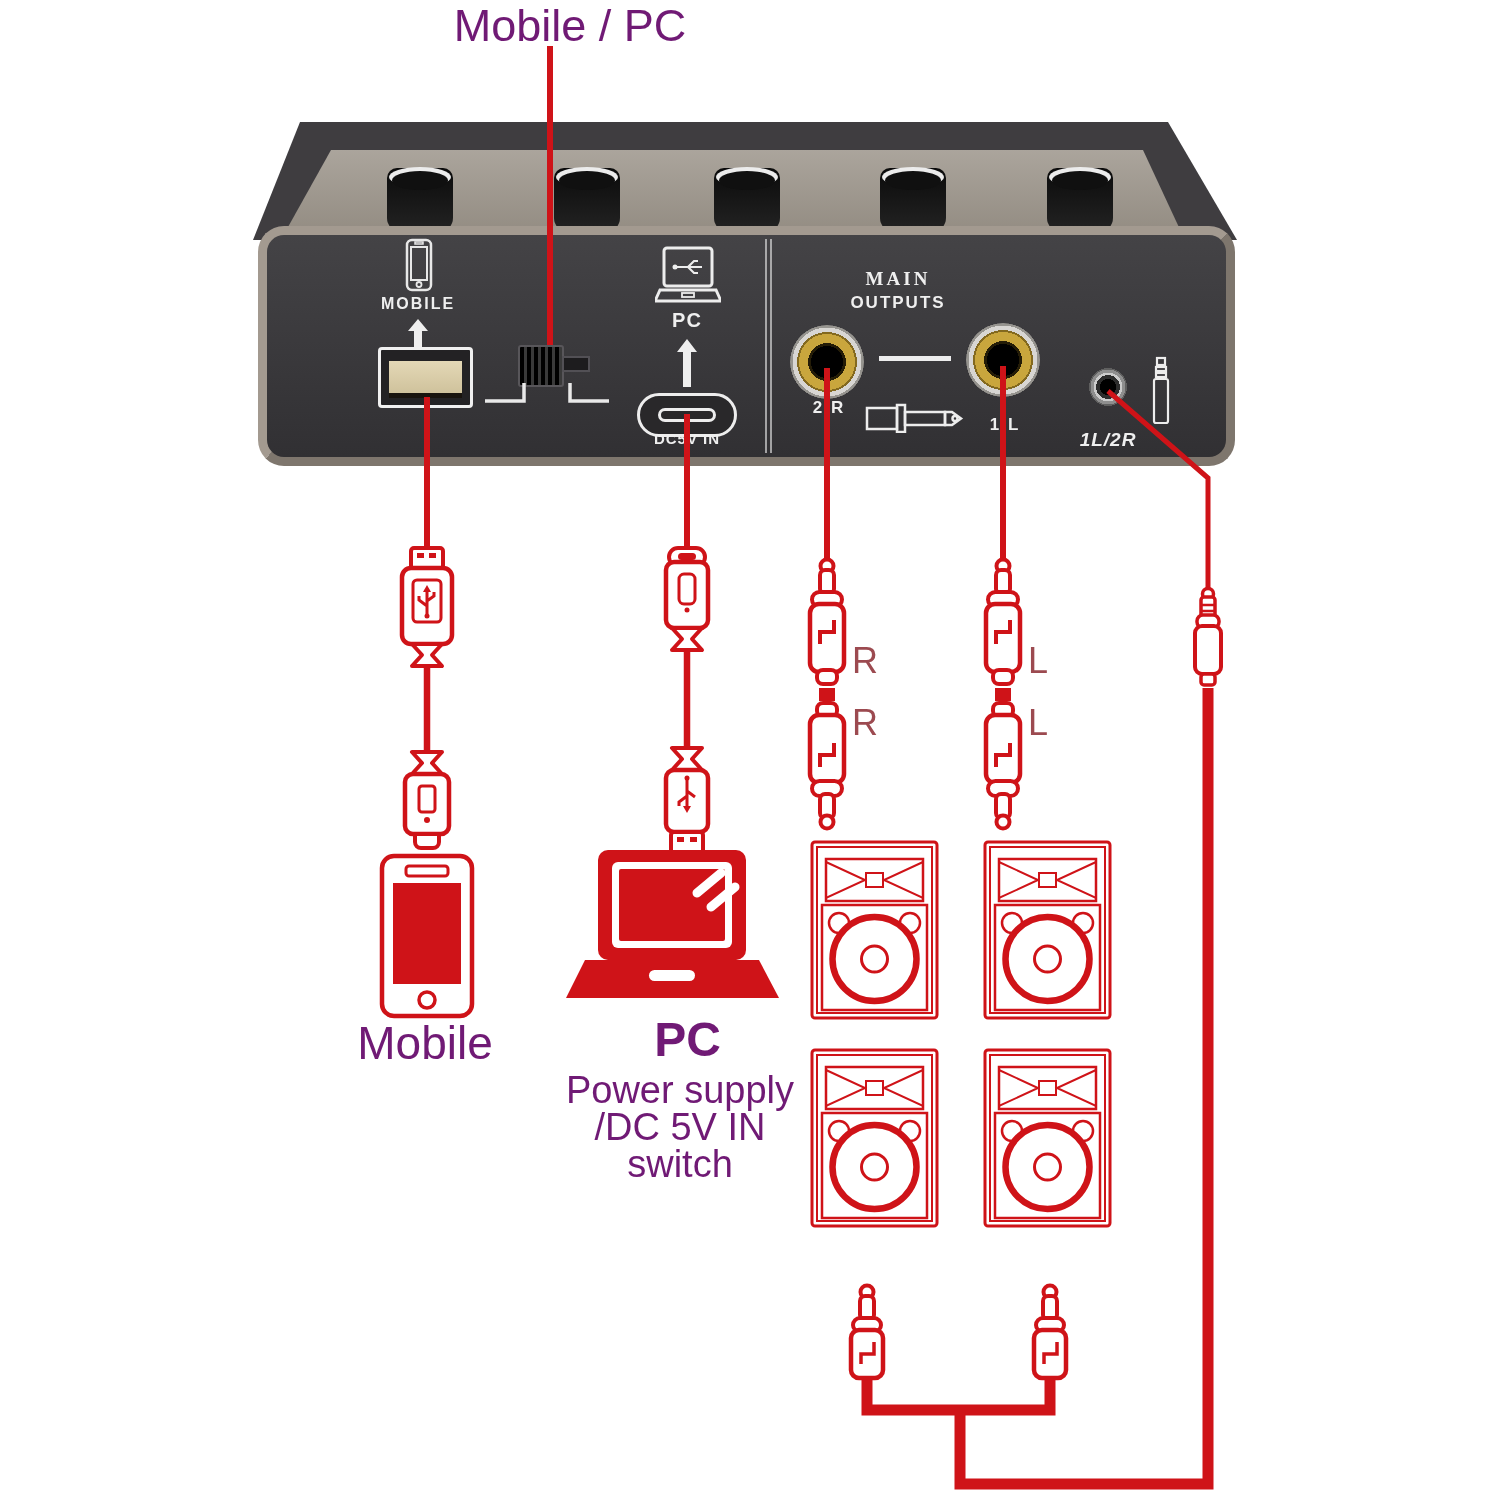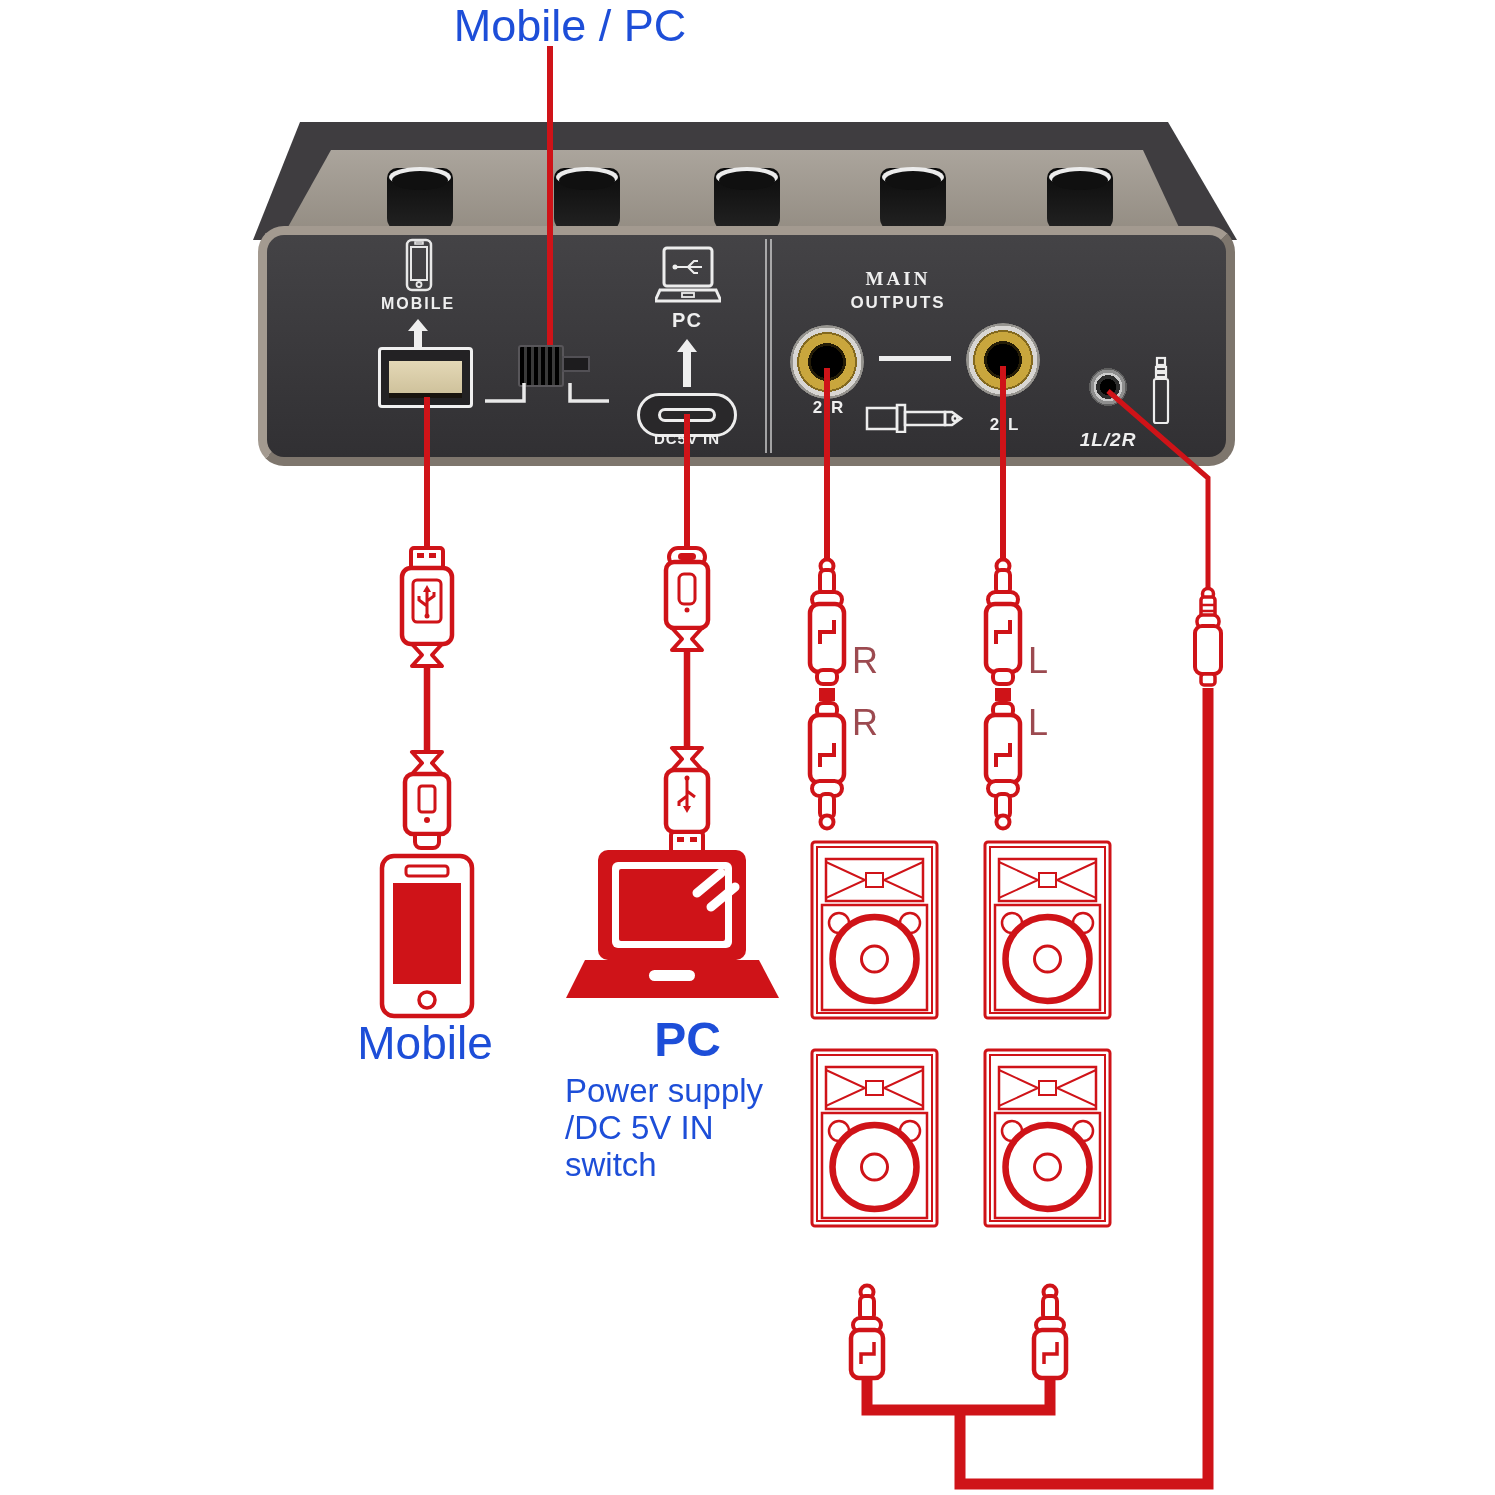--- a/index.html
+++ b/index.html
@@ -34,21 +34,21 @@
     border-radius:22px;background:#29282a;box-sizing:border-box;}
   .usb-c-port::after{content:'';position:absolute;left:50%;top:50%;transform:translate(-50%,-50%);
     width:52px;height:8px;border:3px solid #ededed;border-radius:7px;}
   .jack{position:absolute;width:74px;height:74px;border-radius:50%;
     background:radial-gradient(circle,#000 0 16px,#241c07 16px 19px,#c9a63d 19px 28px,#83691f 28px 30px,#d8d6d3 30px 34.5px,#96948f 34.5px 37px,rgba(0,0,0,0) 37px);}
   .jack35{position:absolute;left:821px;top:132px;width:40px;height:40px;border-radius:50%;
     background:radial-gradient(circle,#000 0 8px,#2c2c2c 8px 12px,#cbcbcb 12px 14.5px,#8e8e8e 14.5px 17.5px,#5f5f5f 17.5px 19px,rgba(0,0,0,0) 19px);}
   .outline-line{position:absolute;background:#ededed;}
 
   
-  .red-t{position:absolute;color:#1d4ed8;text-align:center;z-index:6;}
+  .red-t{position:absolute;color:#701a75;text-align:center;z-index:6;}
   .chan-t{position:absolute;color:#9c4a50;font-size:36px;z-index:6;}
   .overlay{position:absolute;left:0;top:0;z-index:5;pointer-events:none;}
 </style>
 </head>
 <body>
 
 <div class="canvas">
 
   <div class="red-t" style="left:430px;top:0;width:280px;font-size:45px;">Mobile / PC</div>
 
@@ -100,21 +100,21 @@
       <div class="p" style="left:368px;top:195px;width:104px;font-size:15px;letter-spacing:1px;">DC5V IN</div>
 
       <div class="divider"></div>
 
       <div class="p" style="left:558px;top:33px;width:146px;font-size:19px;letter-spacing:3px;font-family:Liberation Serif, serif;">MAIN</div>
       <div class="p" style="left:558px;top:58px;width:146px;font-size:17px;letter-spacing:2px;">OUTPUTS</div>
       <div class="jack" style="left:523px;top:90px;"></div>
       <div class="jack" style="left:699px;top:88px;"></div>
       <div class="outline-line" style="left:612px;top:121px;width:72px;height:5px;"></div>
       <div class="p" style="left:526px;top:163px;width:72px;font-size:17px;letter-spacing:2px;">2 R</div>
-      <div class="p" style="left:702px;top:180px;width:72px;font-size:17px;letter-spacing:2px;">2 L</div>
+      <div class="p" style="left:702px;top:180px;width:72px;font-size:17px;letter-spacing:2px;">1 L</div>
       <svg class="abs" style="left:598px;top:168px;" width="100" height="30" viewBox="0 0 100 30">
         <g fill="none" stroke="#ededed" stroke-width="2.5">
           <rect x="2" y="5" width="30" height="21"></rect>
           <rect x="32" y="2" width="8" height="27"></rect>
           <rect x="40" y="9" width="40" height="13"></rect>
           <path d="M80 9 h7 l9 6.5 -9 6.5 h-7 z"></path>
           <circle cx="90" cy="15.5" r="2.5"></circle>
         </g>
       </svg>
       <div class="jack35"></div>
@@ -325,19 +325,19 @@
     </g>
   </svg>
 
   <div class="chan-t" style="left:852px;top:640px;">R</div>
   <div class="chan-t" style="left:852px;top:702px;">R</div>
   <div class="chan-t" style="left:1028px;top:640px;">L</div>
   <div class="chan-t" style="left:1028px;top:702px;">L</div>
 
   <div class="red-t" style="left:335px;top:1016px;width:180px;font-size:46px;">Mobile</div>
   <div class="red-t" style="left:625px;top:1012px;width:125px;font-size:48px;font-weight:bold;">PC</div>
-  <div class="red-t" style="left:565px;top:1072px;width:230px;font-size:33px;text-align:left;line-height:37px;">
+  <div class="red-t" style="left:565px;top:1072px;width:230px;font-size:38px;text-align:center;line-height:37px;">
     <div>Power supply</div>
     <div>/DC 5V IN</div>
     <div>switch</div>
   </div>
 
 </div>
 
 </body></html>

